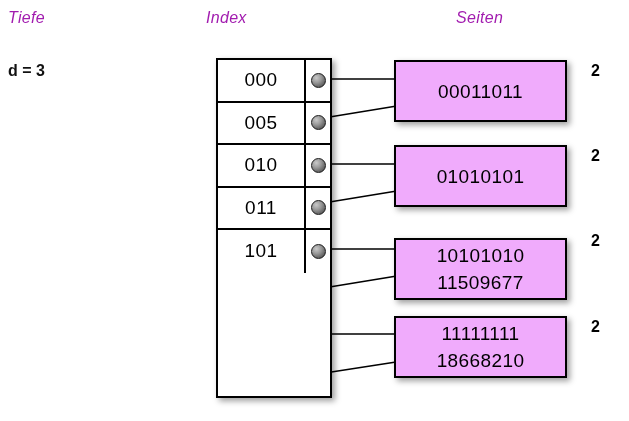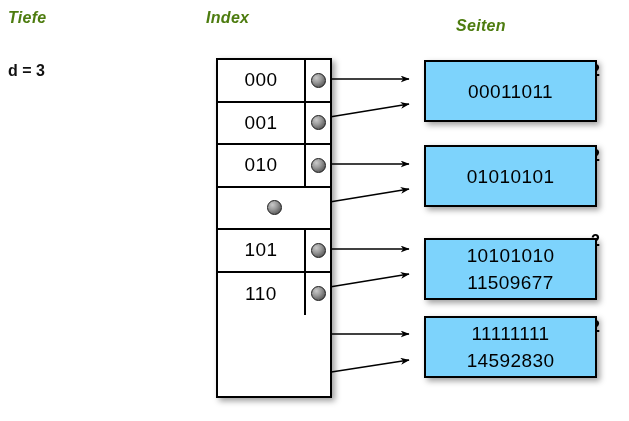--- a/index.html
+++ b/index.html
@@ -14,29 +14,29 @@
     overflow: hidden;
     font-family: "Liberation Sans", sans-serif;
     color: #000000;
   }
 
   
   .col-heading {
     position: absolute;
     font-style: italic;
     font-size: 16px;
-    font-weight: 700;
+    font-weight: 400;
     letter-spacing: 0.3px;
     white-space: nowrap;
-    color: #4d7c0f;
+    color: #a21caf;
     text-align: center;
   }
   #heading-tiefe  { left: 8px;   top: 9px; }
   #heading-index  { left: 206px; top: 9px; }
-  #heading-seiten { left: 456px; top: 9px; margin-top: 8px; }
+  #heading-seiten { left: 456px; top: 9px; }
 
   .depth-label {
     position: absolute;
     left: 8px;
     top: 62px;
     font-size: 16px;
     font-weight: 700;
     white-space: nowrap;
     color: #111;
   }
@@ -87,26 +87,26 @@
     height: 15px;
     border-radius: 50%;
     border: 1.3px solid #1a1a1a;
     background: radial-gradient(circle at 34% 30%, #c9c9c9 0%, #9a9a9a 38%, #5e5e5e 76%, #3c3c3c 100%);
     box-sizing: border-box;
   }
 
   
   .page-box {
     position: absolute;
-    left: 424px;
+    left: 394px;
     width: 173px;
     height: 62px;
     border: 2.5px solid #000;
     box-sizing: border-box;
-    background: #7dd3fc;
+    background: #f0abfc;
     box-shadow: 3px 3px 6px rgba(0,0,0,0.38);
     display: flex;
     flex-direction: column;
     align-items: center;
     justify-content: center;
     z-index: 3;
   }
   .page-line {
     font-size: 19px;
     line-height: 27px;
@@ -173,44 +173,39 @@
 </svg>
 
 <div id="index-table">
   <div class="index-row">
     <div class="index-key">000</div>
     <div class="index-ptr">
       <span class="ptr-dot"></span>
     </div>
   </div>
   <div class="index-row">
-    <div class="index-key">001</div>
+    <div class="index-key">005</div>
     <div class="index-ptr">
       <span class="ptr-dot"></span>
     </div>
   </div>
   <div class="index-row">
     <div class="index-key">010</div>
     <div class="index-ptr">
       <span class="ptr-dot"></span>
     </div>
   </div>
   <div class="index-row">
+    <div class="index-key">011</div>
     <div class="index-ptr">
       <span class="ptr-dot"></span>
     </div>
   </div>
   <div class="index-row">
     <div class="index-key">101</div>
-    <div class="index-ptr">
-      <span class="ptr-dot"></span>
-    </div>
-  </div>
-  <div class="index-row">
-    <div class="index-key">110</div>
     <div class="index-ptr">
       <span class="ptr-dot"></span>
     </div>
   </div>
 </div>
 
 <div class="page-box" id="page-box-0">
   <div class="page-line">00011011</div>
 </div>
 <div class="page-count" id="page-count-0">2</div>
@@ -221,15 +216,15 @@
 <div class="page-count" id="page-count-1">2</div>
 
 <div class="page-box" id="page-box-2">
   <div class="page-line">10101010</div>
   <div class="page-line">11509677</div>
 </div>
 <div class="page-count" id="page-count-2">2</div>
 
 <div class="page-box" id="page-box-3">
   <div class="page-line">11111111</div>
-  <div class="page-line">14592830</div>
+  <div class="page-line">18668210</div>
 </div>
 <div class="page-count" id="page-count-3">2</div>
 
 </body></html>

